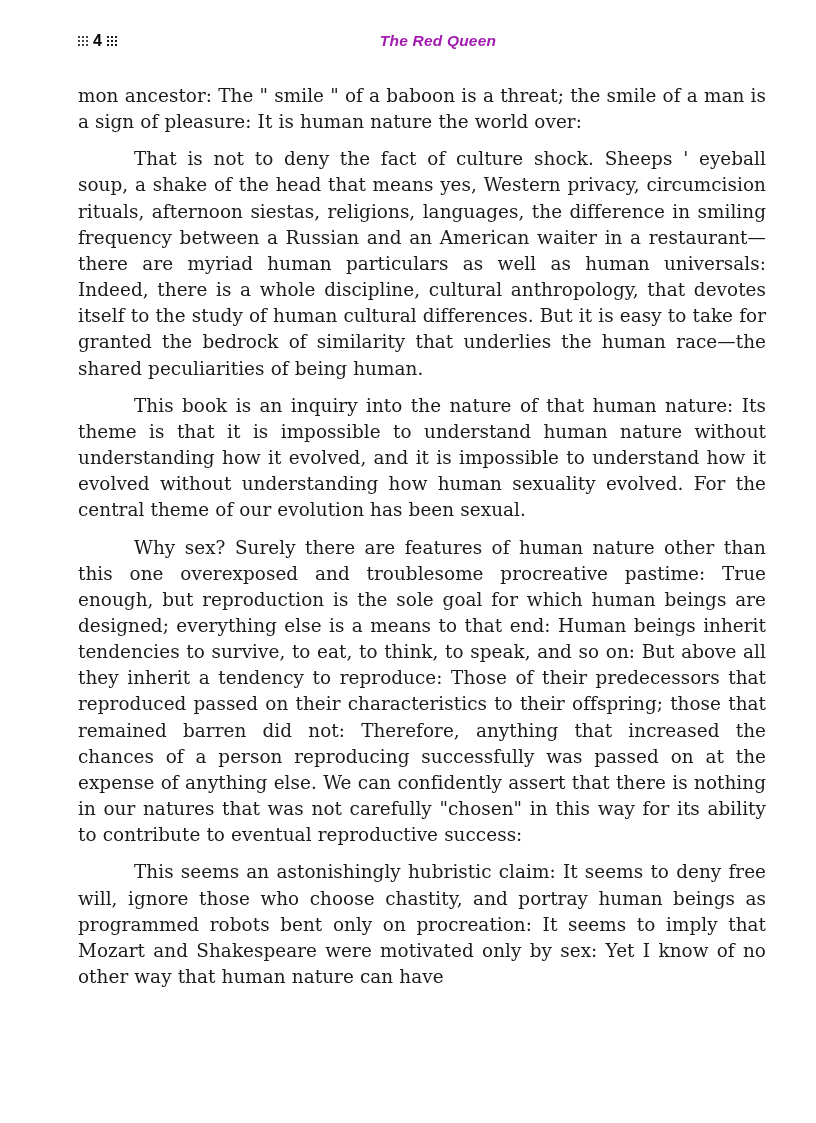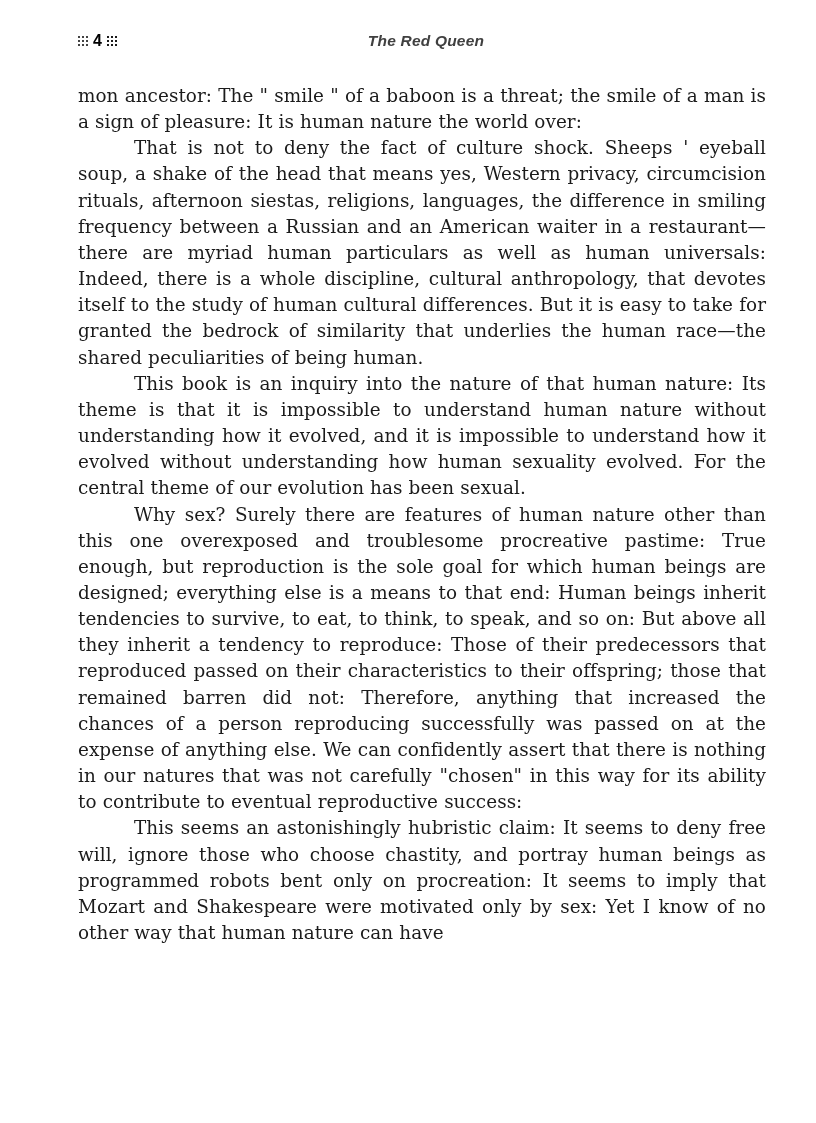--- a/index.html
+++ b/index.html
@@ -70,30 +70,30 @@
     height: 2px;
     background: #1a1a1a;
   }
 
   .dot-ornament.left {
     opacity: 0.82;
   }
 
   .running-title {
     position: absolute;
-    left: 4px;
+    left: 16px;
     top: 1px;
     width: 688px;
     text-align: center;
     font-family: "Liberation Sans", sans-serif;
     font-style: italic;
     font-weight: bold;
     font-size: 15.5px;
     line-height: 22px;
-    color: #404040;
+    color: #a21caf;
     letter-spacing: 0.2px;
   }
 
   
   .text-block {
     position: absolute;
     left: 78px;
     top: 83px;
     width: 688px;
     font-size: 18.4px;
@@ -108,20 +108,21 @@
 
   .text-block p {
     margin: 0;
     padding: 0;
     text-align: justify;
     text-align-last: left;
   }
 
   .text-block p.indented {
     text-indent: 56px;
+    margin-top: 11px;
   }
 
   .text-block p.flush {
     text-indent: 0;
   }
 </style>
 </head>
 <body>
 
 <div class="page">

